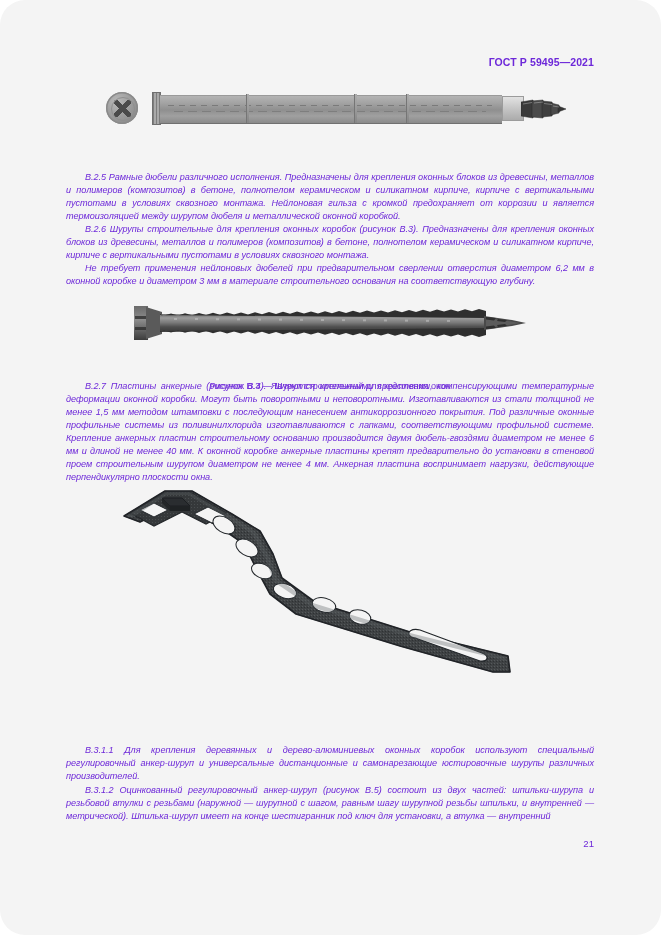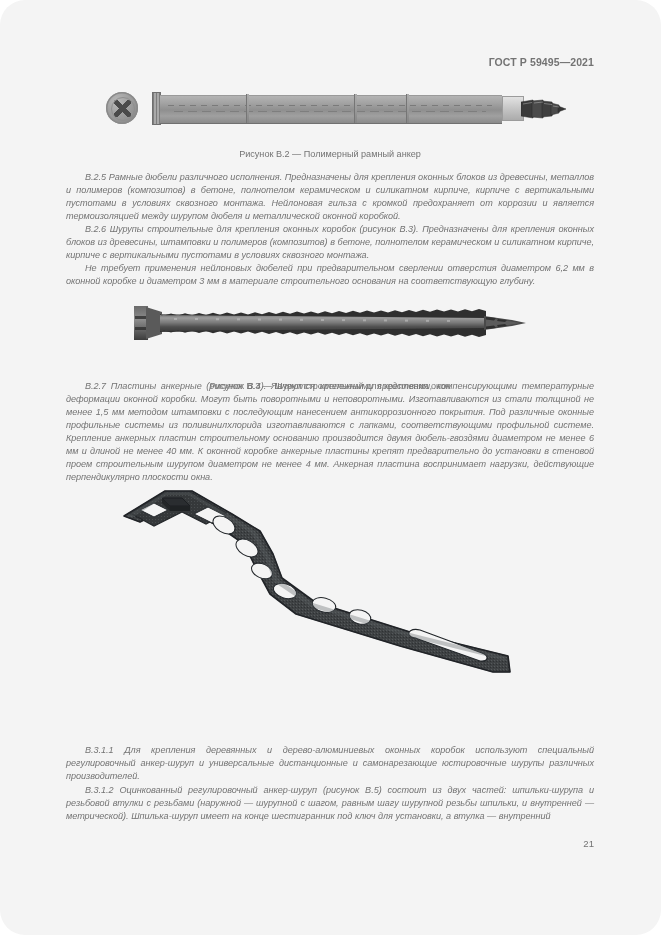--- a/index.html
+++ b/index.html
@@ -7,21 +7,21 @@
     padding: 0;
     background: #ffffff;
   }
   .page {
     position: relative;
     width: 661px;
     height: 935px;
     background: #f4f4f4;
     overflow: hidden;
     font-family: "Liberation Sans", sans-serif;
-    color: #737373;
+    color: #6d28d9;
     border-radius: 25px;
   }
   .content {
     position: absolute;
     left: 66px;
     top: 0;
     width: 528px;
     height: 935px;
   }
 
@@ -172,25 +172,24 @@
         </g>
         <g stroke="#dcdcdc" stroke-width="0.7" fill="none" opacity="0.55">
           <path d="M2 7 L11 5.5"></path>
             <path d="M13 6 L22 5"></path>
           <path d="M23 6.5 L31 7.5"></path>
             <path d="M32 9 L38 10"></path>
         </g>
       </svg>
     </div>
 
-    <div class="caption" style="top:148px;">Рисунок В.2 — Полимерный рамный анкер</div>
 
     <div class="para" style="top:171px;">В.2.5 Рамные дюбели различного исполнения. Предназначены для крепления оконных блоков из древесины, металлов и полимеров (композитов) в бетоне, полнотелом керамическом и силикатном кирпиче, кирпиче с вертикальными пустотами в условиях сквозного монтажа. Нейлоновая гильза с кромкой предохраняет от коррозии и является термоизоляцией между шурупом дюбеля и металлической оконной коробкой.</div>
 
-    <div class="para" style="top:223px;">В.2.6 Шурупы строительные для крепления оконных коробок (рисунок В.3). Предназначены для крепления оконных блоков из древесины, штамповки и полимеров (композитов) в бетоне, полнотелом керамическом и силикатном кирпиче, кирпиче с вертикальными пустотами в условиях сквозного монтажа.</div>
+    <div class="para" style="top:223px;">В.2.6 Шурупы строительные для крепления оконных коробок (рисунок В.3). Предназначены для крепления оконных блоков из древесины, металлов и полимеров (композитов) в бетоне, полнотелом керамическом и силикатном кирпиче, кирпиче с вертикальными пустотами в условиях сквозного монтажа.</div>
 
     <div class="para" style="top:262px;">Не требует применения нейлоновых дюбелей при предварительном сверлении отверстия диаметром 6,2 мм в оконной коробке и диаметром 3 мм в материале строительного основания на соответствующую глубину.</div>
 
     <svg class="figure fig-img" id="fig-b3" viewBox="0 0 400 50" width="400" height="50">
       <defs>
         <linearGradient id="shank" x1="0" y1="0" x2="0" y2="1">
           <stop offset="0%" stop-color="#6d6d6d"></stop>
           <stop offset="22%" stop-color="#9c9c9c"></stop>
           <stop offset="48%" stop-color="#7a7a7a"></stop>
           <stop offset="72%" stop-color="#4e4e4e"></stop>

